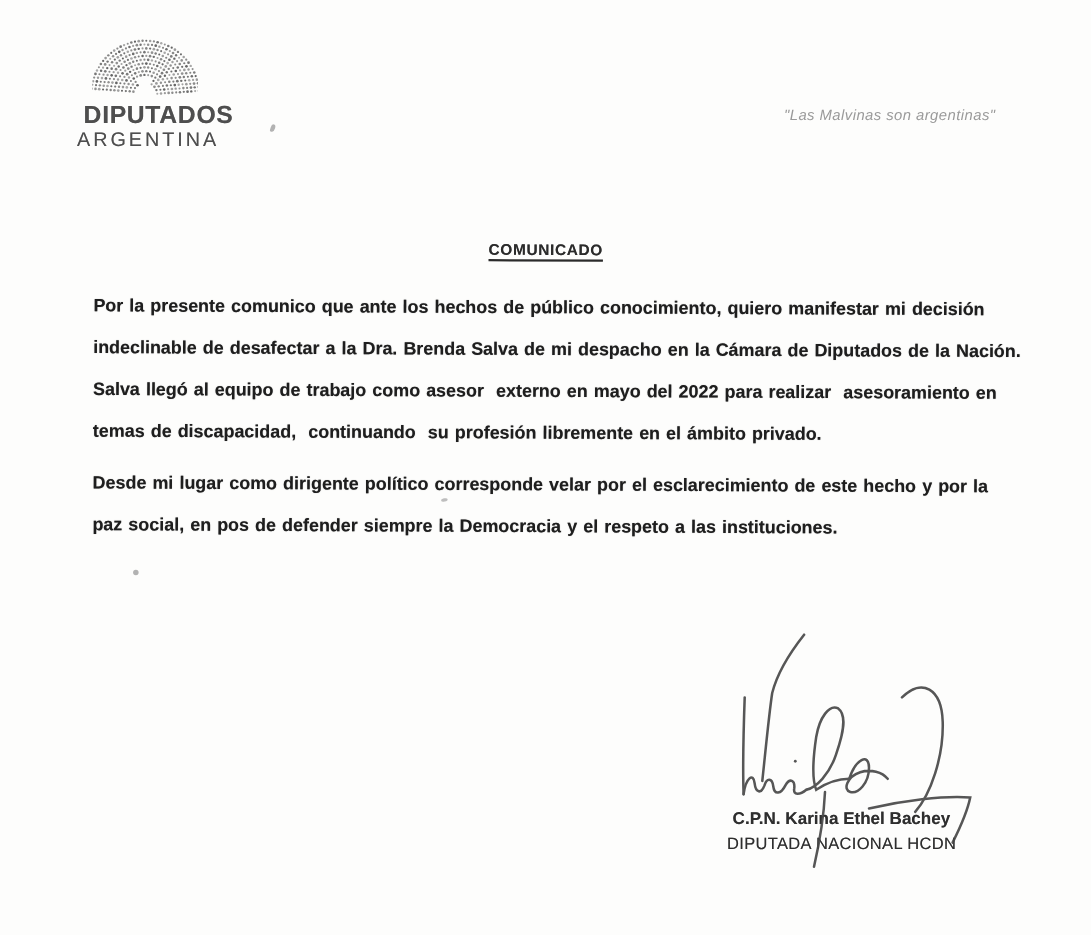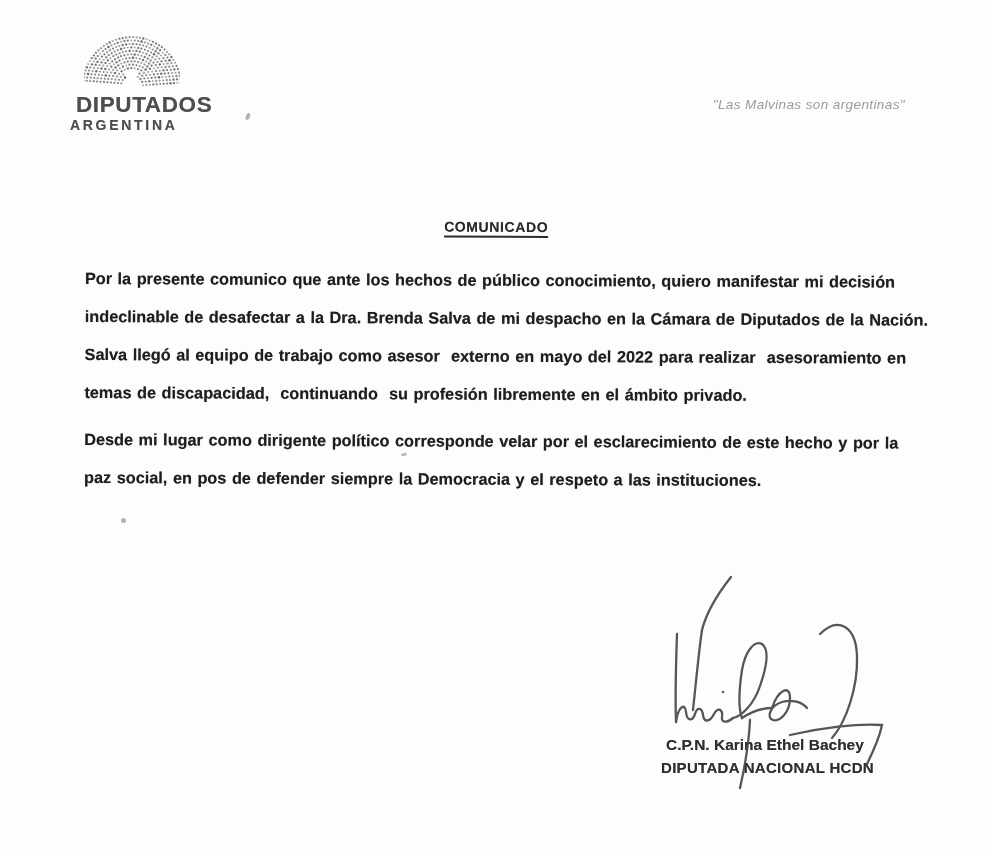--- a/index.html
+++ b/index.html
@@ -19,21 +19,21 @@
   .logo-title{
     position:absolute;left:62px;top:92px;
     font-size:22.5px;font-weight:700;letter-spacing:.6px;
     color:var(--logo-gray,#4e4e4e);
     text-shadow:0 0 .6px rgba(70,70,70,.55);
     white-space:pre;
     margin-left:14px;
   }
   .logo-sub{
     position:absolute;left:70px;top:117px;
-    font-size:14px;font-weight:700;letter-spacing:2.7px;
+    font-size:18px;font-weight:400;letter-spacing:2.7px;
     color:var(--logo-gray,#4e4e4e);
     text-shadow:0 0 .5px rgba(80,80,80,.5);
     white-space:pre;
   }
   .motto{
     position:absolute;right:87px;top:97px;
     font-size:13.5px;font-style:italic;letter-spacing:.4px;
     color:var(--motto-gray,#9a9a9a);
     white-space:pre;
   }
@@ -67,21 +67,21 @@
 
   
   .signature-svg{position:absolute;left:630px;top:570px;z-index:3;pointer-events:none;}
   .signer-name{
     position:absolute;left:666px;top:736px;z-index:2;
     font-size:15.5px;font-weight:600;color:#2e2e2e;white-space:pre;
     text-shadow:0 0 .6px rgba(40,40,40,.55);
   }
   .signer-title{
     position:absolute;left:661px;top:759px;z-index:2;
-    font-size:15px;font-weight:700;letter-spacing:.3px;color:#2e2e2e;white-space:pre;
+    font-size:15px;font-weight:400;letter-spacing:.3px;color:#2e2e2e;white-space:pre;
     text-shadow:0 0 .6px rgba(40,40,40,.55);
   }
 
   
   .artifact{position:absolute;background:#8b8b8b;border-radius:50%;opacity:.65;}
   .a-comma{left:246px;top:113px;width:4px;height:7px;border-radius:60% 60% 70% 30%;transform:rotate(18deg);}
   .a-dot1{left:121px;top:518px;width:5px;height:5px;}
   .a-tick{left:401px;top:453px;width:6px;height:3px;border-radius:50%;transform:rotate(-12deg);opacity:.55;}
 </style>
 </head>

